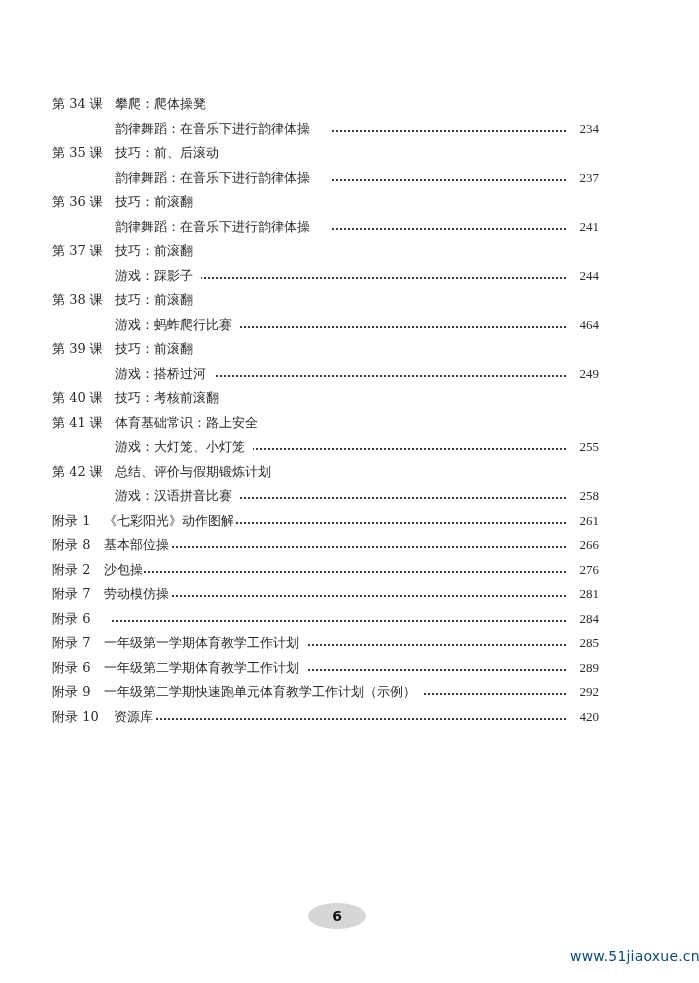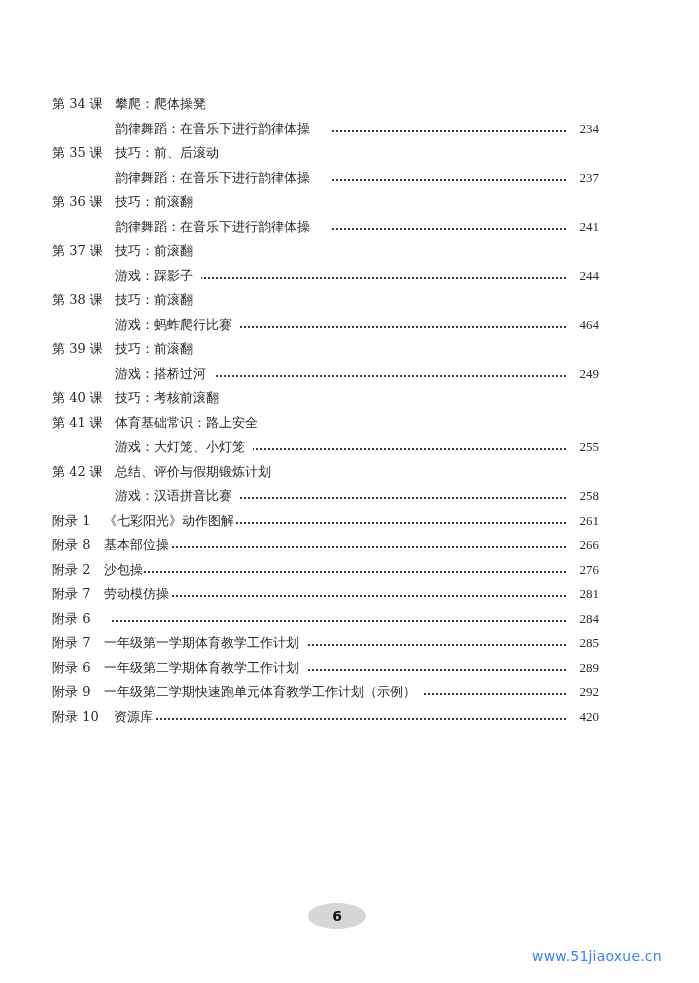--- a/index.html
+++ b/index.html
@@ -81,25 +81,25 @@
     background: #d5d6d8;
     text-align: center;
     line-height: 26px;
     font-family: "DejaVu Sans", "Liberation Sans", sans-serif;
     font-weight: bold;
     font-size: 14px;
     color: #111;
   }
   .watermark {
     position: absolute;
-    left: 532px;
+    left: 570px;
     top: 948px;
     font-family: "DejaVu Sans", "Liberation Sans", sans-serif;
     font-size: 14px;
-    color: #3b82f6;
+    color: #0c4a6e;
     letter-spacing: 0.2px;
   }
 </style>
 </head>
 <body>
 
 <div class="toc">
 
   <div class="row">
     <span class="label">第 34 课</span>

